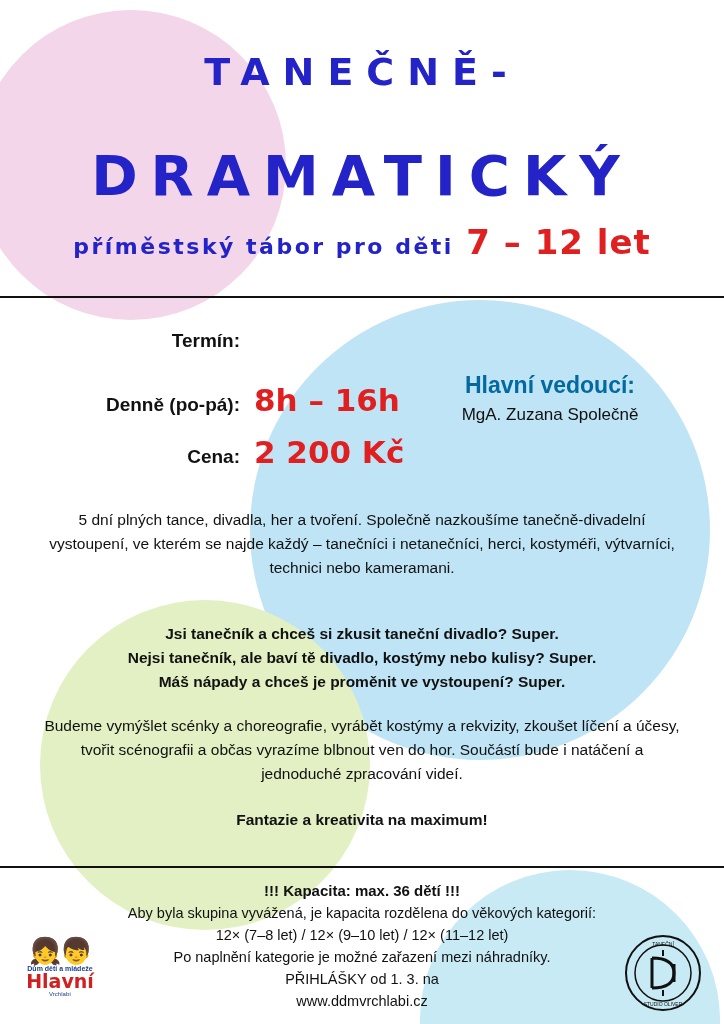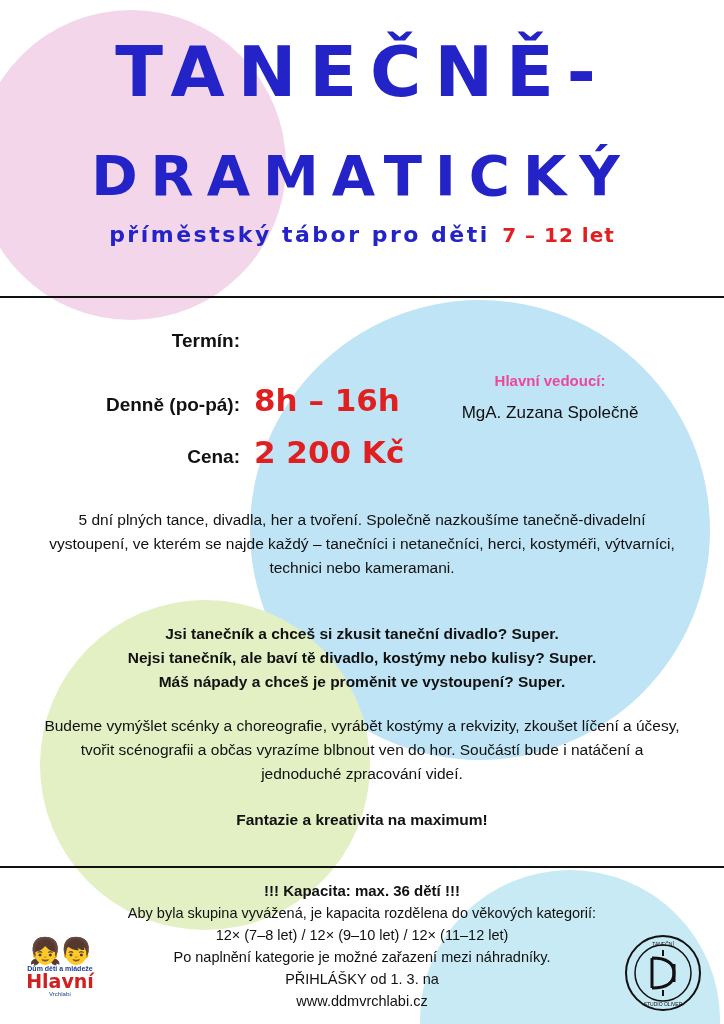--- a/index.html
+++ b/index.html
@@ -76,21 +76,21 @@
     position: absolute;
     top: 34px;
     left: 0;
     width: 724px;
     text-align: center;
   }
   .title-line {
     color: #2323c8;
     font-family: "DejaVu Sans", sans-serif;
     font-weight: bold;
-    font-size: 70px;
+    font-size: 38px;
     letter-spacing: 13px;
     line-height: 76px;
     white-space: nowrap;
   }
   .title-line.l2 {
     font-size: 56px;
     letter-spacing: 13px;
     margin-top: 28px;
   }
   .subtitle {
@@ -105,21 +105,21 @@
     color: #2323c8;
     font-family: "DejaVu Sans", sans-serif;
     font-weight: bold;
     font-size: 22px;
     letter-spacing: 2.5px;
   }
   .subtitle .st-b {
     color: #e02020;
     font-family: "DejaVu Sans", sans-serif;
     font-weight: bold;
-    font-size: 20px;
+    font-size: 34px;
     letter-spacing: 1px;
     margin-left: 8px;
   }
 
   
   .info {
     position: absolute;
     top: 330px;
     left: 60px;
     width: 400px;
@@ -148,23 +148,23 @@
   }
   .lead {
     position: absolute;
     top: 372px;
     left: 400px;
     width: 300px;
     text-align: center;
   }
   .lead-title {
     font-weight: bold;
-    font-size: 15px;
-    color: #ec4899;
-    margin-bottom: 14px;
+    font-size: 23px;
+    color: #0369a1;
+    margin-bottom: 6px;
   }
   .lead-name {
     font-size: 17px;
     color: #111111;
   }
 
   
   .para {
     position: absolute;
     left: 42px;

